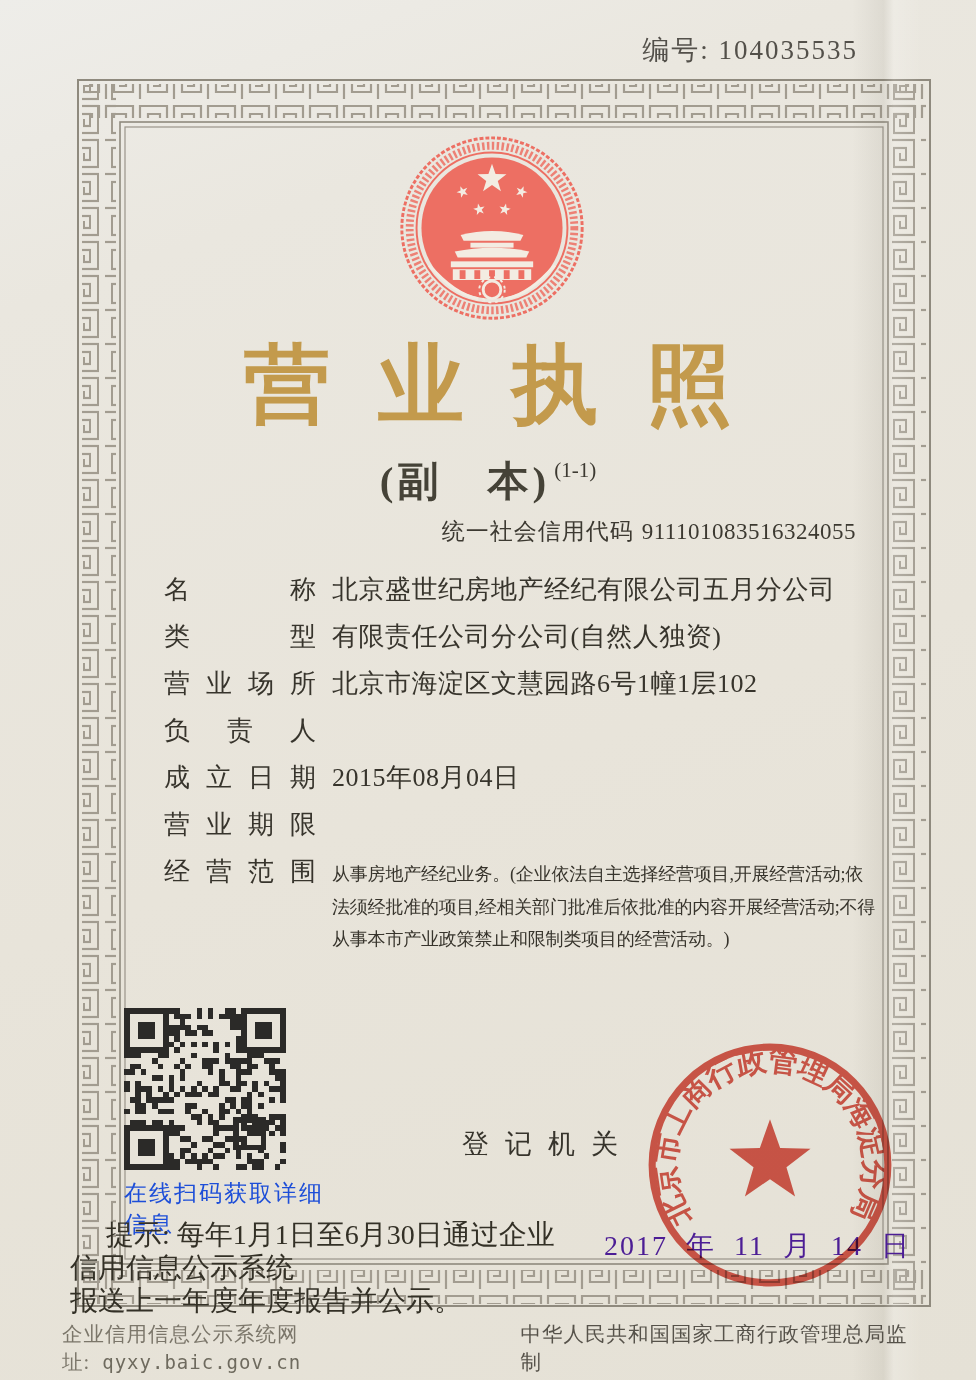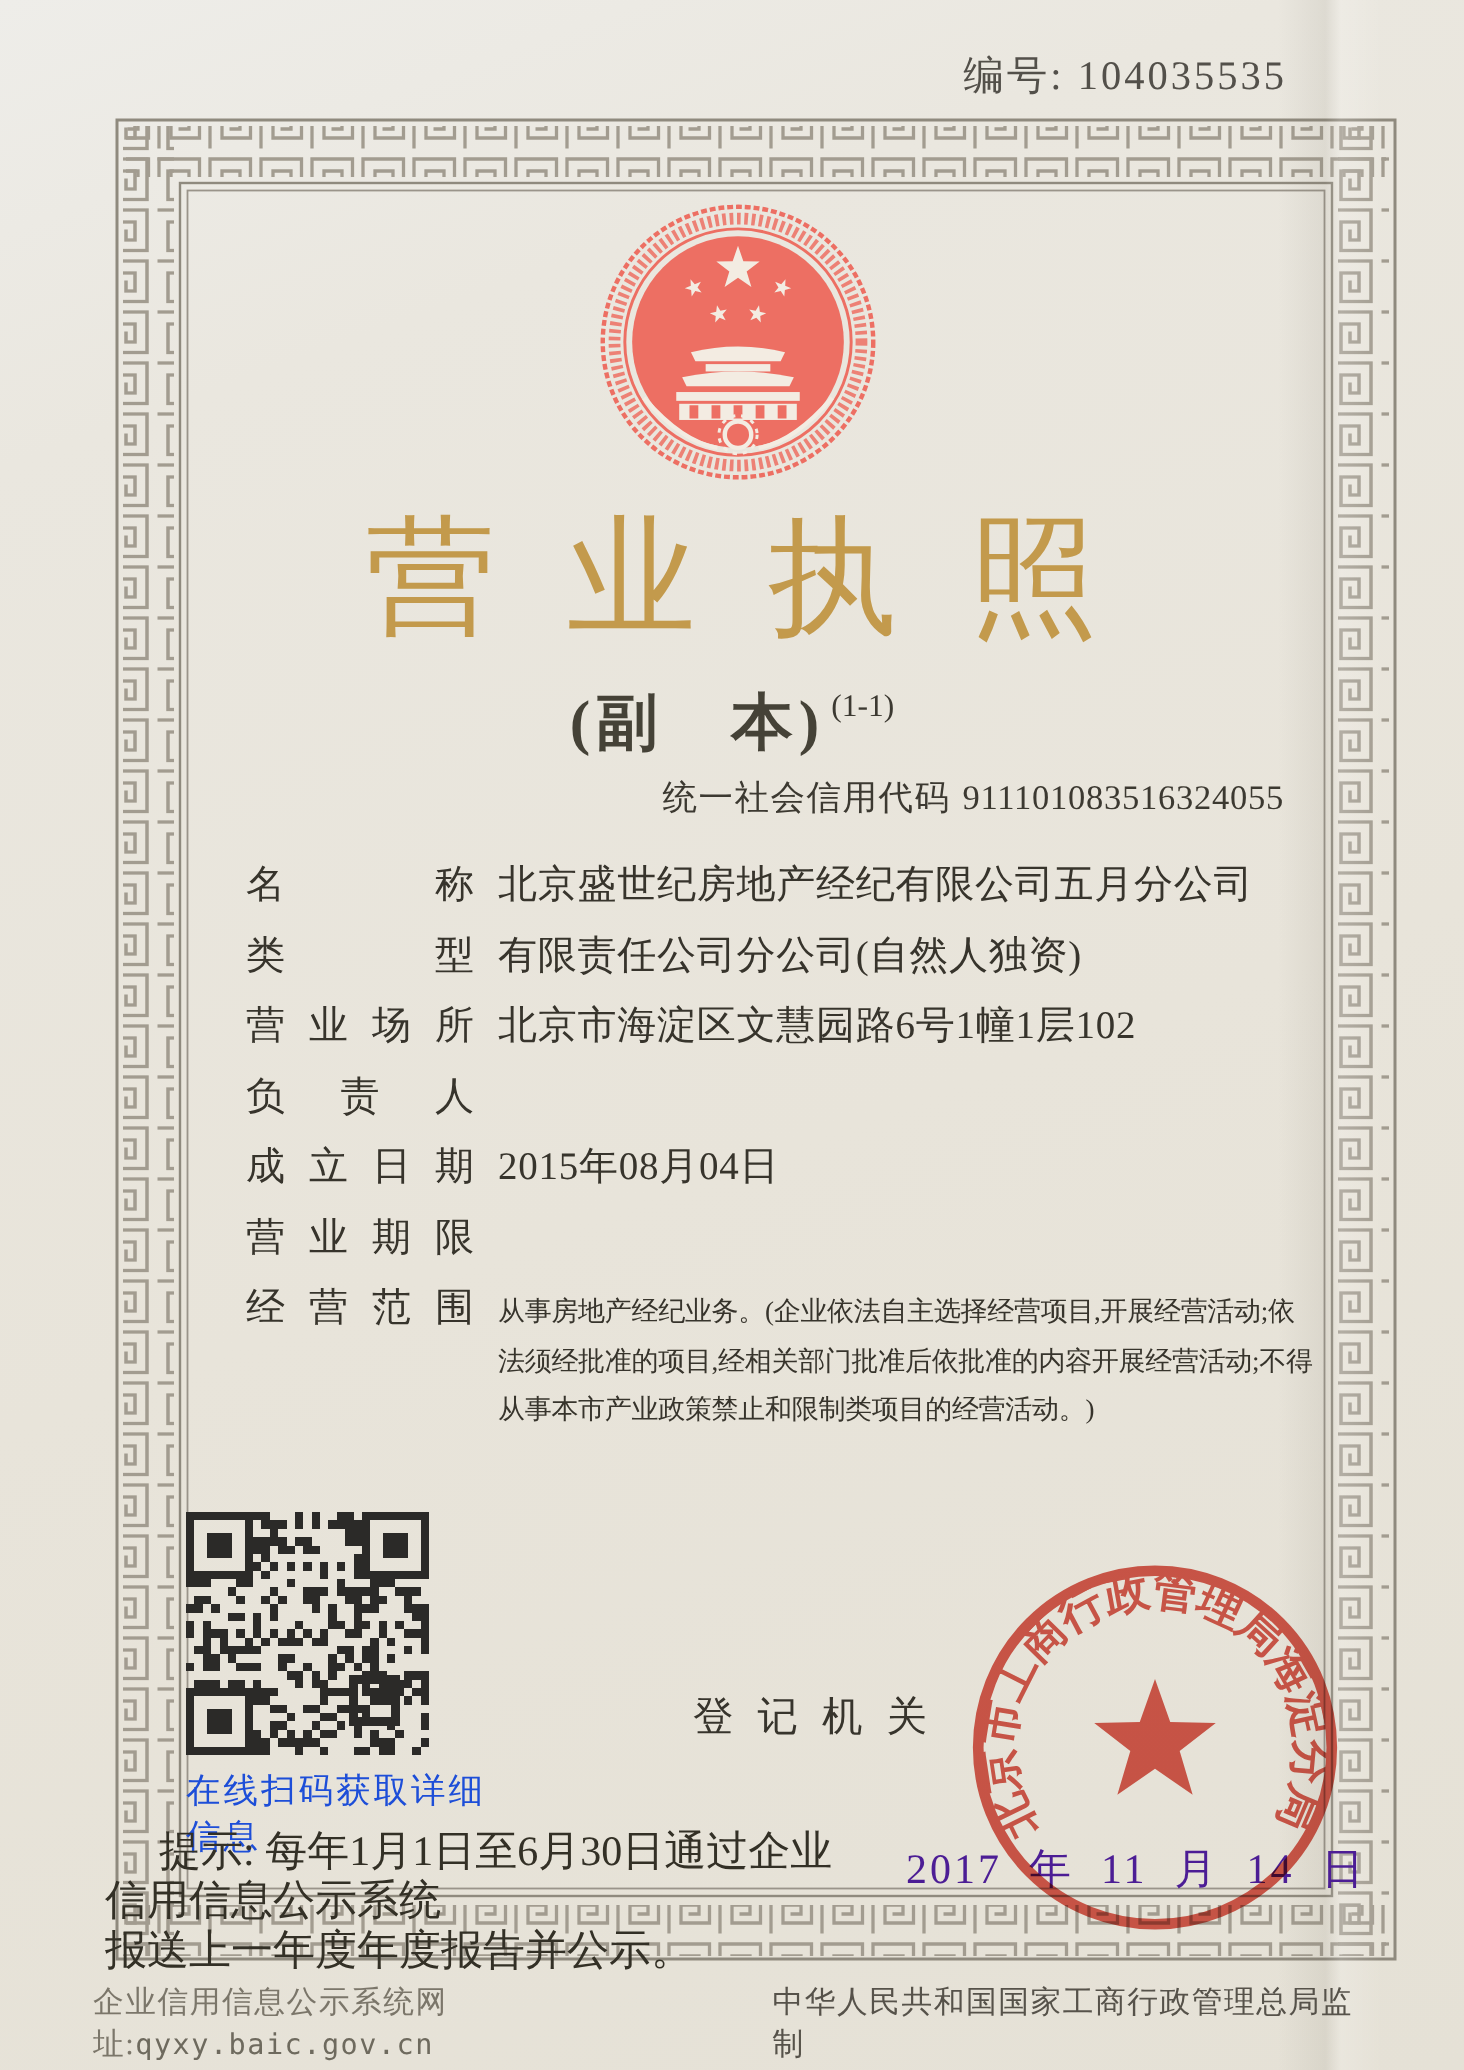--- a/index.html
+++ b/index.html
@@ -22,21 +22,21 @@
     background:linear-gradient(90deg,rgba(110,105,90,0) 0%,rgba(110,105,90,0.10) 45%,rgba(255,255,255,0.18) 60%,rgba(110,105,90,0) 100%);
   }
   .serial{
     position:absolute;top:32px;right:118px;
     font-size:27px;letter-spacing:2px;color:#53504a;
   }
   .frame-svg{position:absolute;left:0;top:0;}
   .emblem{position:absolute;left:394px;top:132px;width:196px;height:196px;}
   .title{
     position:absolute;left:0;right:0;top:338px;margin:0;text-align:center;
-    font-size:86px;font-weight:normal;color:var(--title-gold);
+    font-size:86px;font-weight:bold;color:var(--title-gold);
     letter-spacing:48px;text-indent:48px;line-height:1.1;
   }
   .subtitle{
     position:absolute;left:0;right:0;top:454px;text-align:center;
     font-size:41px;font-weight:bold;color:#454237;letter-spacing:4px;
   }
   .subtitle sup{font-size:21px;font-weight:normal;letter-spacing:0;vertical-align:18px;margin-left:4px;color:#3c3931;}
   .credit-code{
     position:absolute;top:516px;right:120px;
     font-size:23px;color:#3c3931;letter-spacing:1px;margin-left:40px;
@@ -60,21 +60,21 @@
   .seal-svg{position:absolute;left:643px;top:1038px;z-index:5;opacity:0.88;mix-blend-mode:multiply;}
   .seal-text{font-size:29px;font-weight:bold;font-family:"Liberation Serif","DejaVu Serif",serif;}
   .notice{position:absolute;left:70px;top:1218px;width:510px;font-size:28px;line-height:33px;color:#333026;}
   .notice .l1{text-indent:36px;}
   .footer{
     position:absolute;left:0;right:0;top:1320px;
     display:flex;justify-content:space-between;align-items:baseline;
     padding:0 62px;font-size:20.5px;
   }
   .footer-left{color:#7b766a;letter-spacing:1px;}
-  .footer-left .url{font-family:"DejaVu Sans Mono","Liberation Mono",monospace;font-size:19px;color:#6e6a5e;margin-left:0;letter-spacing:1px;}
+  .footer-left .url{font-family:"DejaVu Sans Mono","Liberation Mono",monospace;font-size:19px;color:#6e6a5e;margin-left:12px;letter-spacing:1px;}
   .footer-right{color:#56524a;letter-spacing:1px;}
   svg{display:block;}
 </style>
 </head>
 <body>
 
 <svg class="frame-svg" width="976" height="1380" viewBox="0 0 976 1380" aria-hidden="true">
   <defs>
     <pattern id="meanderH" width="34" height="34" patternUnits="userSpaceOnUse">
       <path d="M4,31 L4,4 L31,4 L31,24 L12,24 L12,12 L24,12 L24,18 L17,18" fill="none" stroke="#a29c90" stroke-width="2.2"></path>

